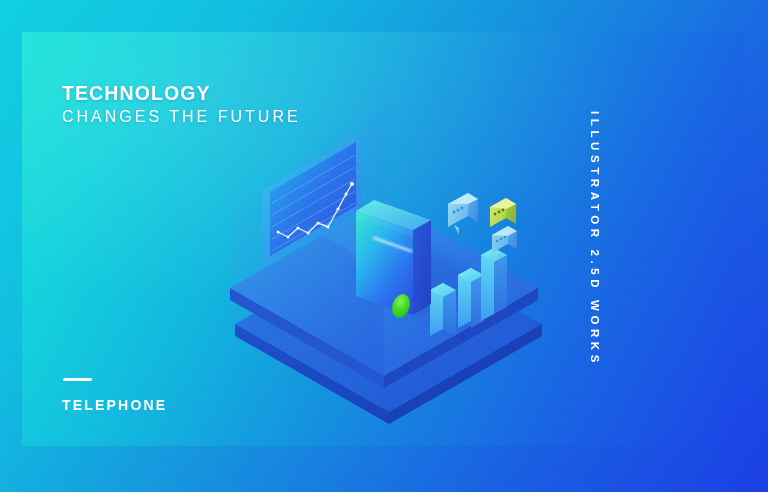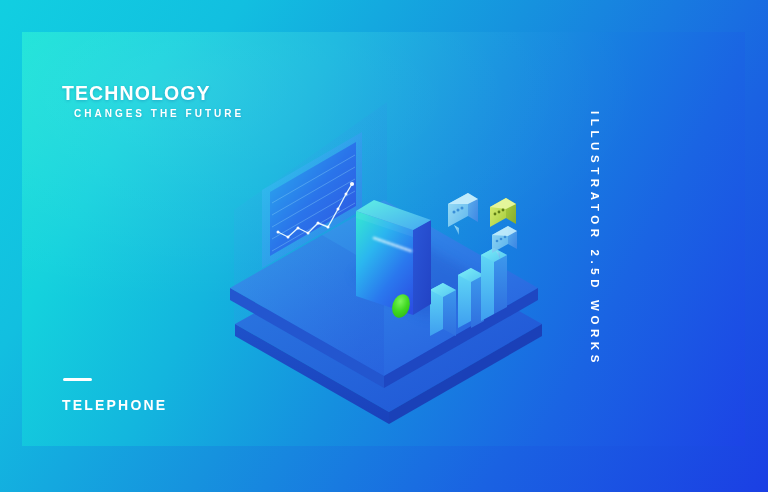--- a/index.html
+++ b/index.html
@@ -24,21 +24,21 @@
     background:radial-gradient(110% 90% at 22% 14%, rgba(255,255,255,.10) 0%, rgba(255,255,255,0) 58%);
   }
 
   
   .txt{position:absolute;color:#fff;z-index:40;white-space:nowrap;}
   #title{
     left:40px;top:50px;font-size:19.5px;font-weight:700;letter-spacing:1.1px;
     text-shadow:0 1px 3px rgba(10,60,130,.25);
   }
   #subtitle{
-    left:52px;top:76px;font-size:10px;font-weight:700;letter-spacing:3.0px;
+    left:40px;top:76px;font-size:16px;font-weight:400;letter-spacing:3.0px;
     text-shadow:0 1px 3px rgba(10,60,130,.22);
   }
   #rule{
     position:absolute;left:41px;top:346px;width:29px;height:2.5px;background:#ffffff;
     border-radius:2px;z-index:40;
   }
   #caption{
     left:40px;top:365px;font-size:14px;font-weight:700;letter-spacing:2.2px;
   }
   #vertical{

